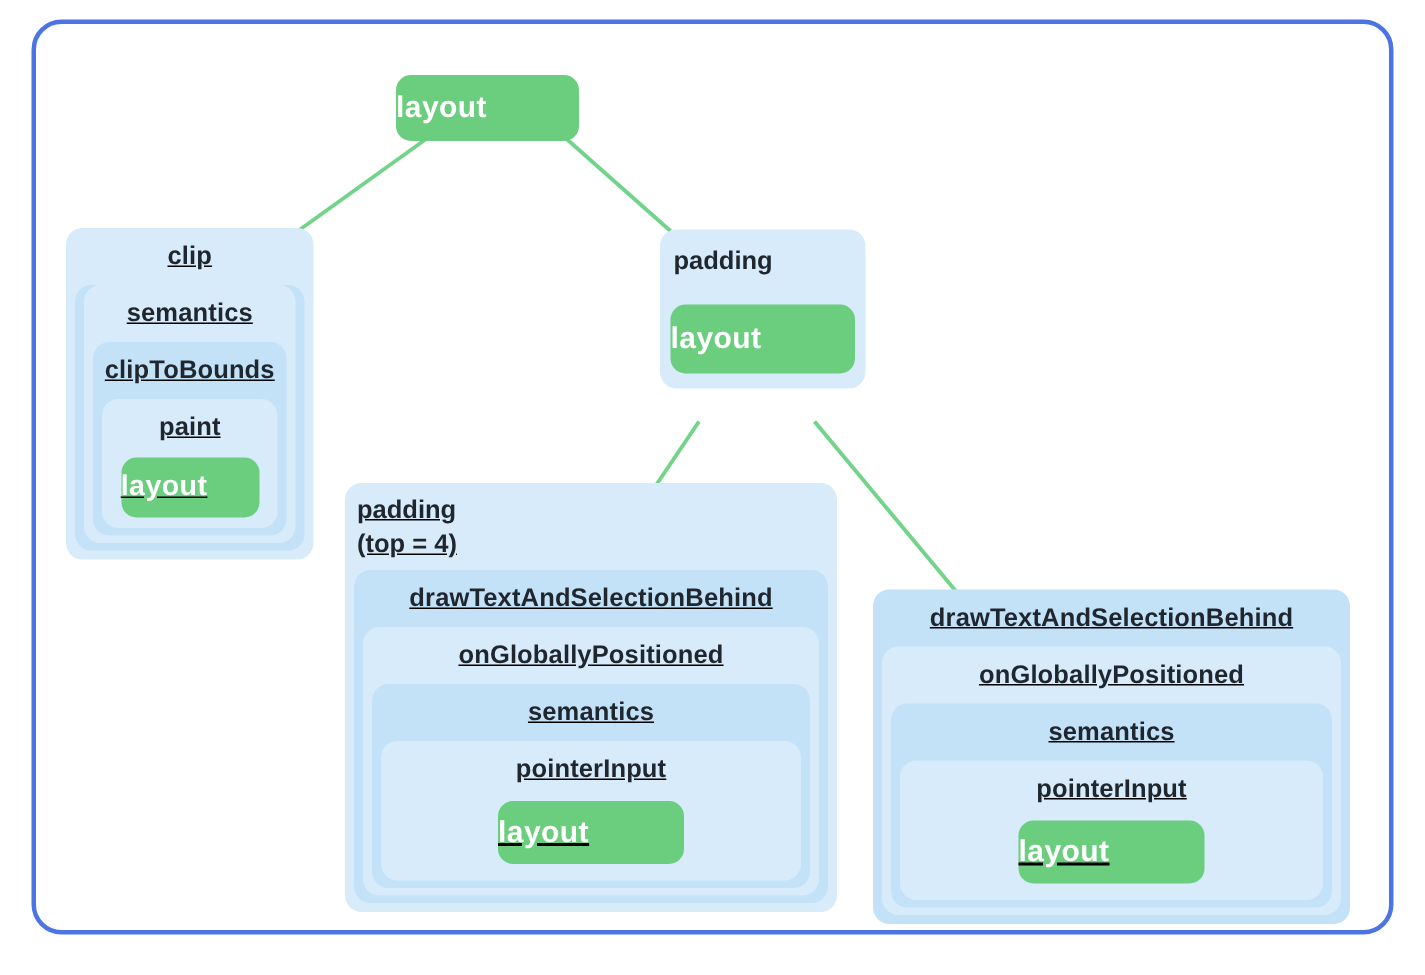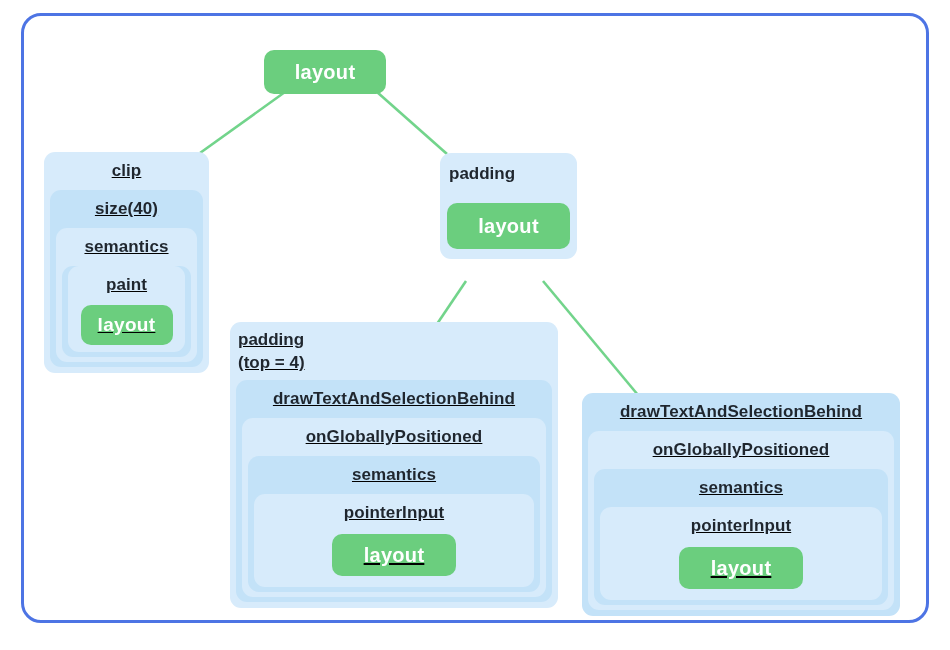--- a/index.html
+++ b/index.html
@@ -31,21 +31,21 @@
   .label{
     height:38px;line-height:38px;text-align:center;
     font-weight:700;font-size:17px;color:var(--label-text);letter-spacing:.1px;
     white-space:nowrap;overflow:hidden;
   }
   .title2{padding:6px 2px 6px;text-align:left;font-weight:700;font-size:17px;
     line-height:23px;color:var(--label-text);}
   .title2.tall{padding:9px 2px 9px;line-height:24px;}
   .leaf{
     background:var(--leaf-green);color:var(--leaf-text);border-radius:10px;
-    text-align:center;font-weight:700;letter-spacing:.3px;
+    text-align:left;font-weight:700;letter-spacing:.3px;
   }
   .leaf.root{width:122px;height:44px;line-height:44px;font-size:20px;}
   .leaf.sm{width:92px;height:40px;line-height:40px;font-size:19px;margin:1px auto 2px;}
   .leaf.md{width:123px;height:46px;line-height:46px;font-size:20px;margin:8px auto 0;}
   .leaf.lg{width:124px;height:42px;line-height:42px;font-size:20px;margin:2px auto 6px;}
 </style>
 </head>
 <body>
 
 <div class="stage">
@@ -57,24 +57,24 @@
     <line x1="377" y1="92" x2="447" y2="154" stroke="#72d48b" stroke-width="2.6"></line>
     <line x1="466" y1="281" x2="437" y2="324" stroke="#72d48b" stroke-width="2.6"></line>
     <line x1="543" y1="281" x2="638" y2="395" stroke="#72d48b" stroke-width="2.6"></line>
   </svg>
 
   <div class="leaf root abs" style="left:264px;top:50px;">layout</div>
 
   <div class="abs box light node outer" style="left:44px;top:152px;width:165px;">
     <div class="label">clip</div>
     <div class="box dark node">
-      <div class="label">size(40)</div>
       <div class="box light node">
         <div class="label">semantics</div>
         <div class="box dark node">
+          <div class="label">clipToBounds</div>
           <div class="box light node">
             <div class="label">paint</div>
             <div class="leaf sm">layout</div>
           </div>
         </div>
       </div>
     </div>
   </div>
 
   <div class="abs box light" style="left:440px;top:153px;width:137px;padding:0 7px 10px;">

